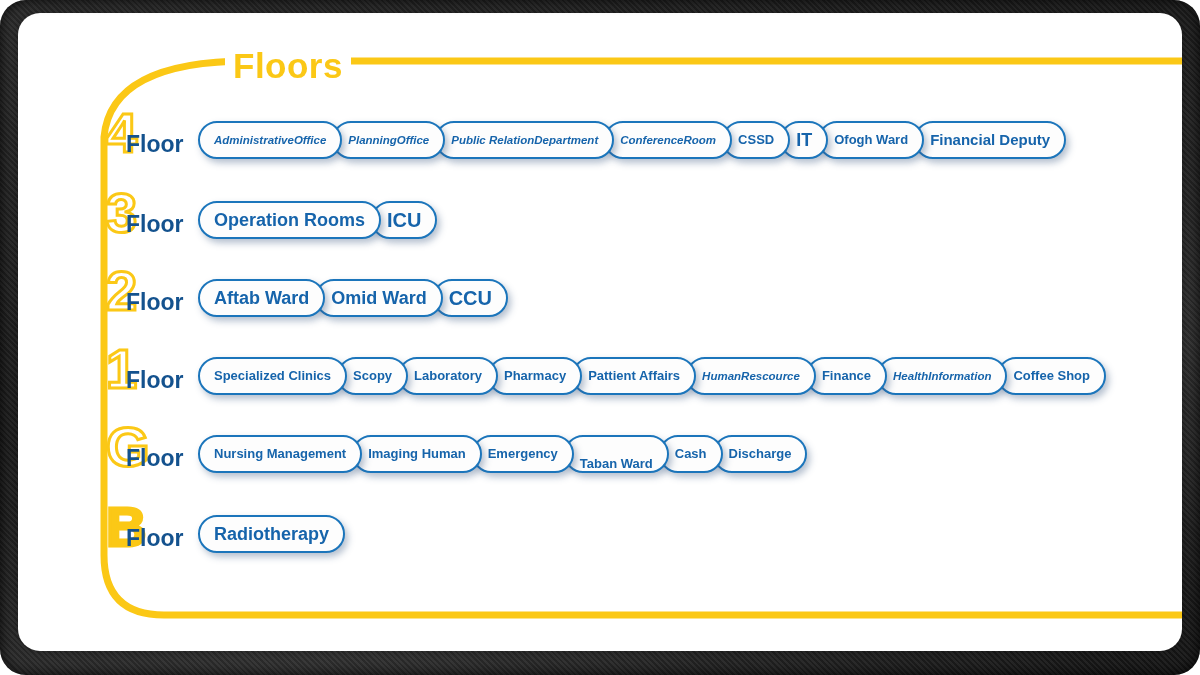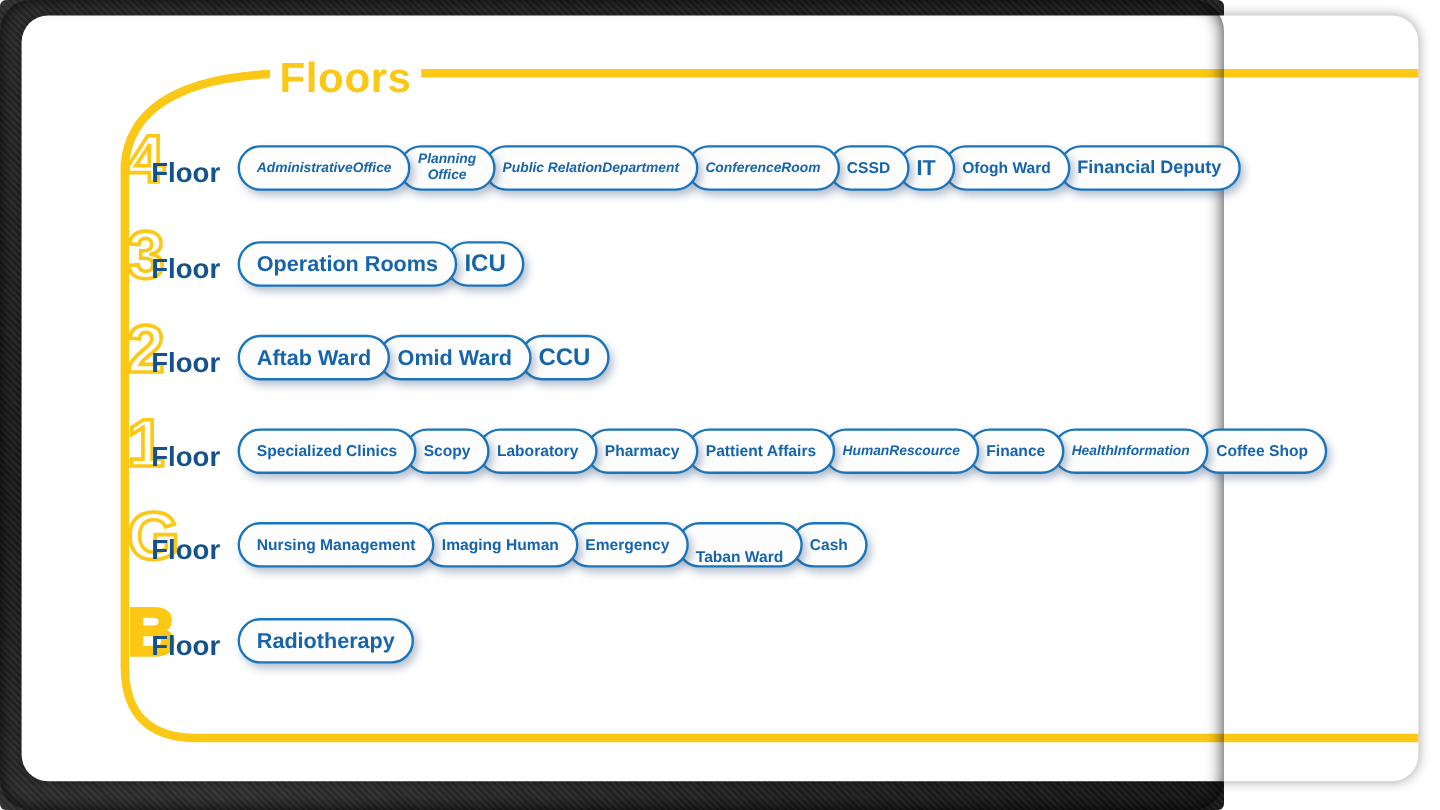--- a/index.html
+++ b/index.html
@@ -11,25 +11,25 @@
     width: 1200px;
     height: 675px;
     overflow: hidden;
     font-family: "Liberation Sans", sans-serif;
   }
 
   
   #frame {
     position: absolute;
     left: 0; top: 0;
-    width: 1020px; height: 675px;
+    width: 1200px; height: 675px;
     background:
       repeating-linear-gradient(45deg, rgba(255,255,255,.05) 0 2px, rgba(0,0,0,.08) 2px 4px),
       linear-gradient(160deg, #2c2c2c 0%, #1d1d1d 40%, #303030 70%, #141414 100%);
-    border-radius: 5px;
+    border-radius: 26px;
     box-sizing: border-box;
   }
   #frame::after {
     content: "";
     position: absolute;
     left: 0; top: 0; right: 0; bottom: 0;
     border-radius: 26px;
     box-shadow: inset 0 0 14px rgba(0,0,0,.85);
     pointer-events: none;
   }
@@ -160,21 +160,21 @@
         <div class="row" style="top: 92px;">
           <div class="floor-tag">
             <div class="floor-digit">4</div>
             <div class="floor-word">Floor</div>
           </div>
           <div class="pills">
             <div class="pill size-sm two-line" style="z-index: 8;">
               <span>Administrative</span>
               <span>Office</span>
             </div>
-            <div class="pill size-sm two-line" style="z-index: 7; flex-direction: column;">
+            <div class="pill size-sm two-line" style="z-index: 7;">
               <span>Planning</span>
               <span>Office</span>
             </div>
             <div class="pill size-sm two-line" style="z-index: 6;">
               <span>Public Relation</span>
               <span>Department</span>
             </div>
             <div class="pill size-sm two-line" style="z-index: 5;">
               <span>Conference</span>
               <span>Room</span>
@@ -275,20 +275,23 @@
             </div>
             <div class="pill size-md" style="z-index: 4;">
               <span>Emergency</span>
             </div>
             <div class="pill size-md" style="z-index: 3; align-items: flex-end;">
               <span>Taban Ward</span>
             </div>
             <div class="pill size-md" style="z-index: 2;">
               <span>Cash</span>
             </div>
+            <div class="pill size-md" style="z-index: 1;">
+              <span>Discharge</span>
+            </div>
           </div>
         </div>
         <div class="row" style="top: 486px;">
           <div class="floor-tag">
             <div class="floor-digit solid">B</div>
             <div class="floor-word">Floor</div>
           </div>
           <div class="pills">
             <div class="pill size-xl" style="z-index: 1;">
               <span>Radiotherapy</span>

